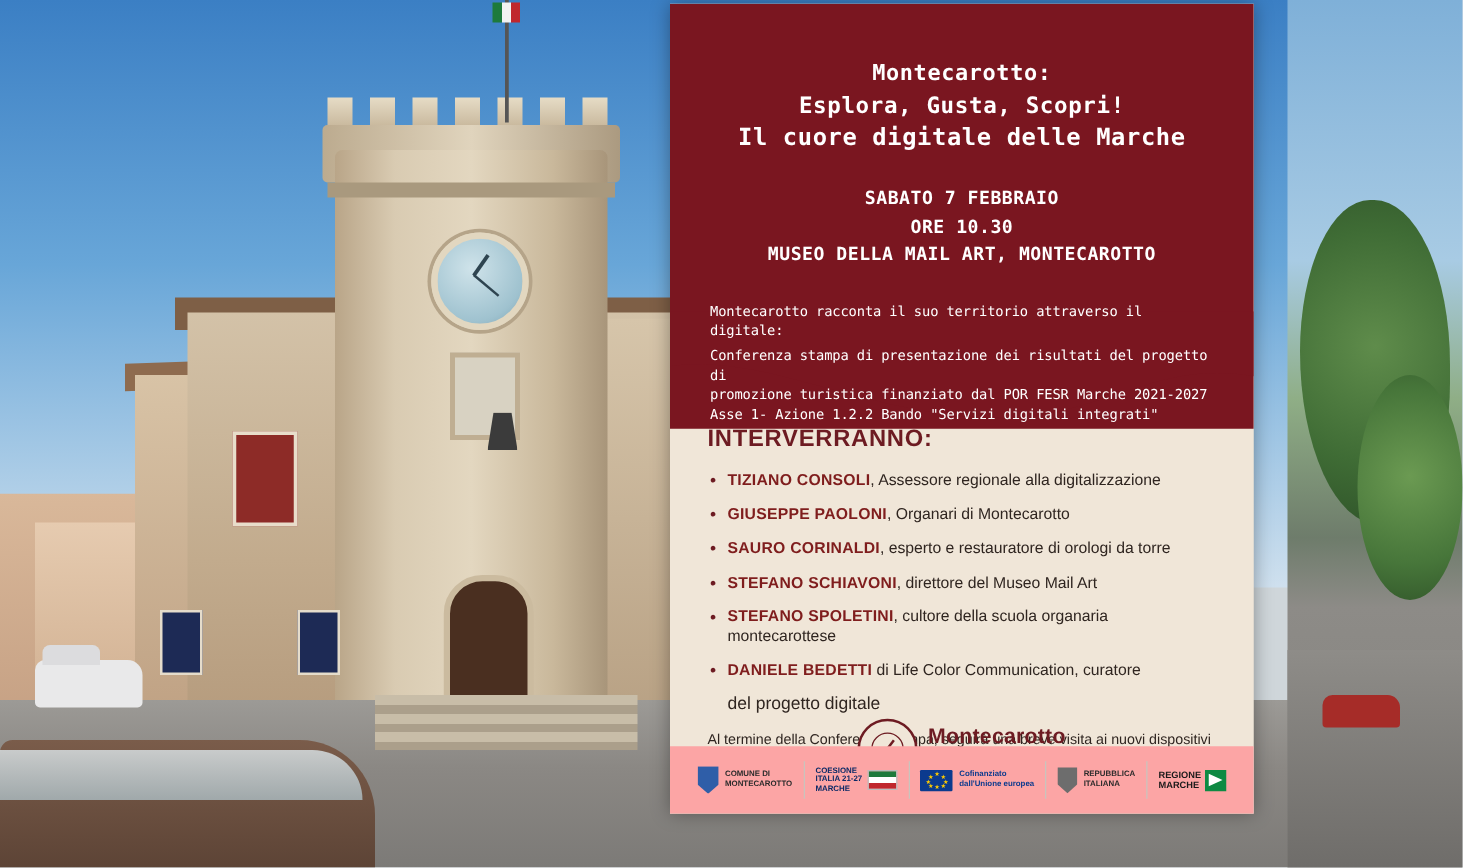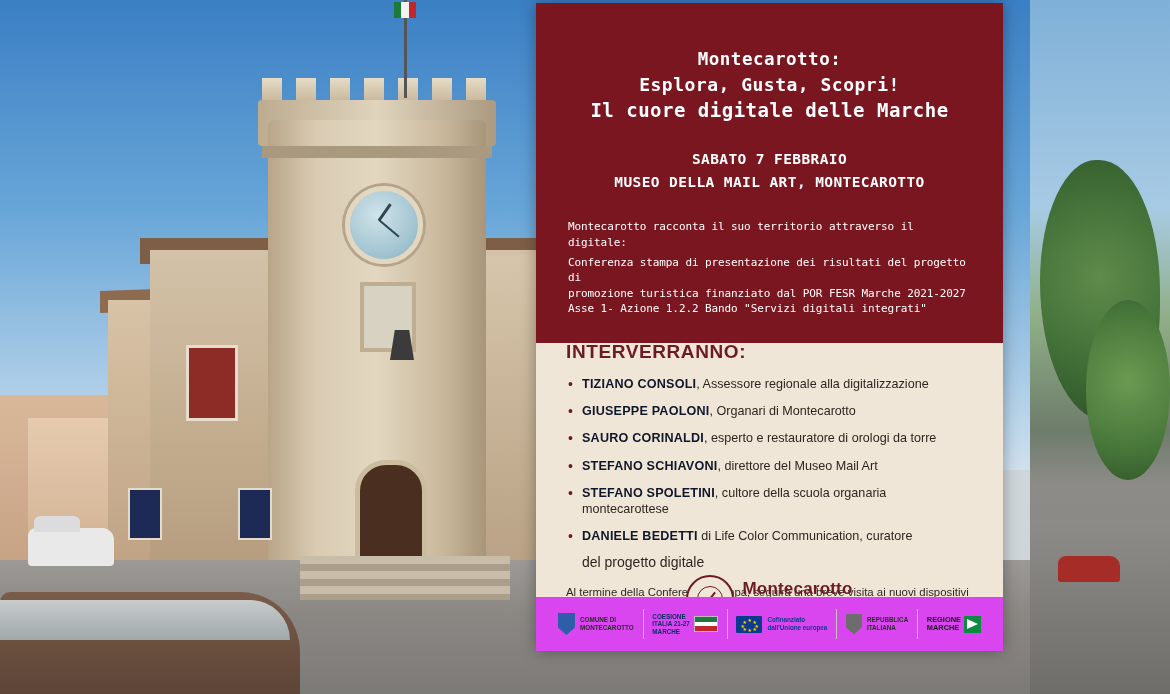--- a/index.html
+++ b/index.html
@@ -314,21 +314,21 @@
   }
   .speakers li:before {
     content: "•";
     position: absolute;
     left: 2px; top: -1px;
     color: #6d1b22;
     font-size: 14px;
   }
   .sp-name {
     font-weight: bold;
-    color: #0f172a;
+    color: #7f1d1d;
     letter-spacing: .2px;
   }
   .sp-cont {
     display: block;
     margin-top: 9px;
     padding-left: 0;
     font-size: 14px;
   }
   .closing {
     margin-top: 14px;
@@ -388,21 +388,21 @@
     color: #6d1b22;
     letter-spacing: .3px;
     line-height: 1.35;
     margin-top: 2px;
   }
 
   
   .footer-bar {
     position: absolute;
     left: 0; bottom: 0; width: 467px; height: 54px;
-    background: #d946ef;
+    background: #fca5a5;
     display: flex;
     align-items: center;
     justify-content: space-between;
     padding: 0 22px;
     box-sizing: border-box;
   }
   .divider {
     width: 1px; height: 30px; background: #c9c4bd;
   }
   .f-item { display: flex; align-items: center; gap: 5px; }
@@ -528,20 +528,21 @@
         <path d="M0,0 L467,0 L467,52 C400,40 360,72 300,82 C230,94 160,70 90,52 C58,44 26,40 0,44 Z" fill="#7a1620"></path>
       </svg>
 
       <div class="header-inner">
         <div class="title-line t1">Montecarotto:</div>
         <div class="title-line t3">Esplora, Gusta, Scopri!</div>
         <div class="title-line t2">Il cuore digitale delle Marche</div>
 
         <div class="when">
           <div>SABATO 7 FEBBRAIO</div>
+          <div>ORE 10.30</div>
           <div>MUSEO DELLA MAIL ART, MONTECAROTTO</div>
         </div>
 
         <div class="subtitle-block">
           <div class="subtitle-lead">Montecarotto racconta il suo territorio attraverso il digitale:</div>
           <div>Conferenza stampa di presentazione dei risultati del progetto di</div>
           <div>promozione turistica finanziato dal POR FESR Marche 2021-2027</div>
           <div>Asse 1- Azione 1.2.2 Bando "Servizi digitali integrati"</div>
         </div>
       </div>

